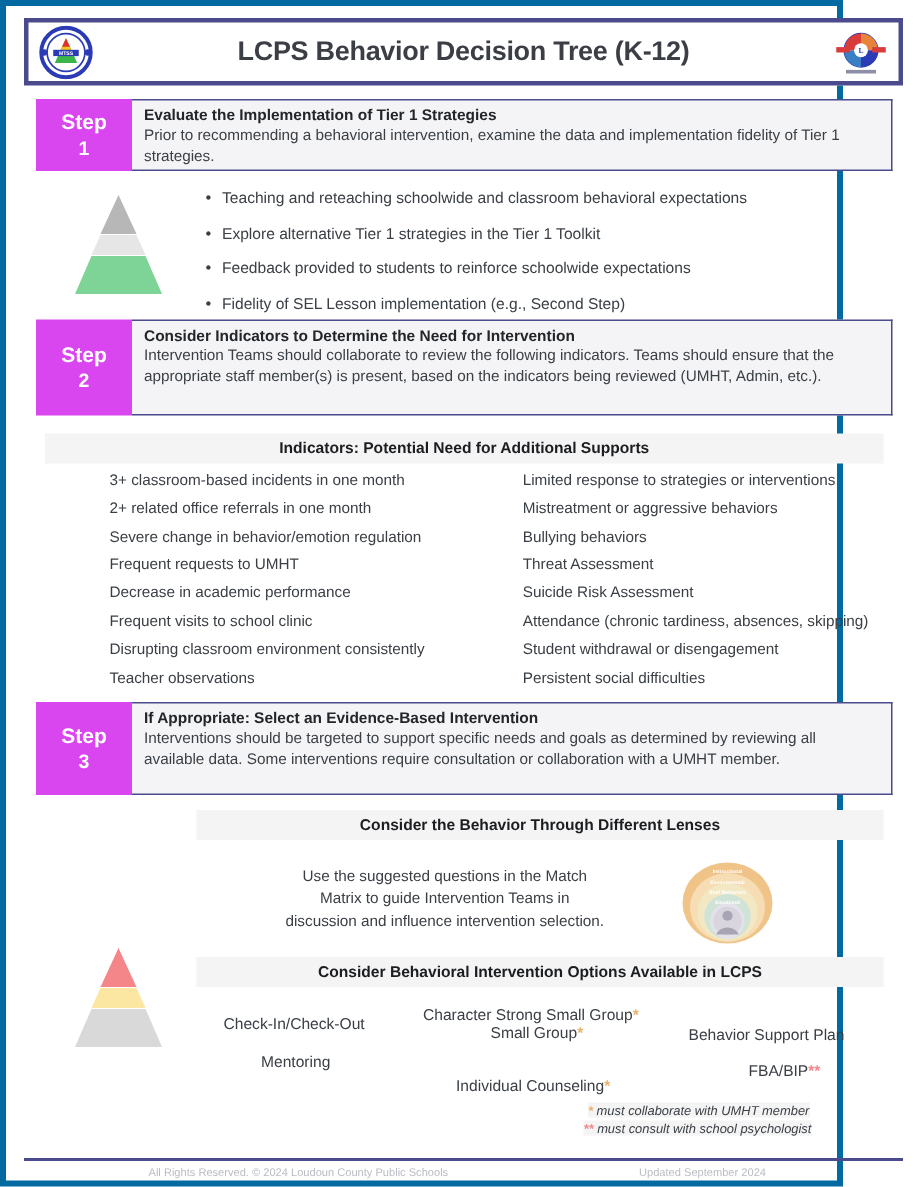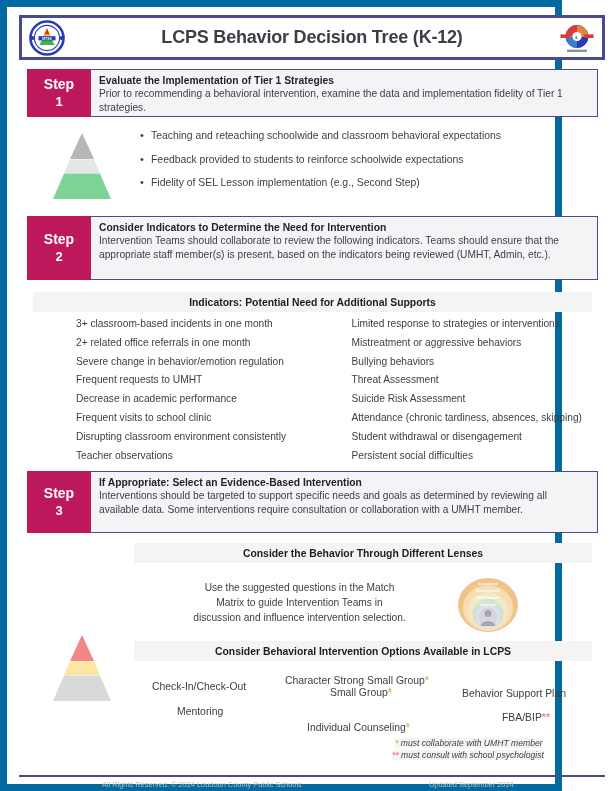--- a/index.html
+++ b/index.html
@@ -10,21 +10,21 @@
   body {
     width: 614px; height: 791px;
     font-family: "Liberation Sans", sans-serif;
     color: #2f3338;
     overflow: hidden;
   }
   #page {
     position: relative;
     width: 562px; height: 791px;
     background: #ffffff;
-    border: 7px solid #0369a1;
+    border: 4px solid #0369a1;
   }
 
   
   .title-bar {
     position: absolute;
     left: 12px; top: 8px;
     width: 586px; height: 45px;
     border: 3px solid #4b4a8c;
     background: #ffffff;
     display: flex;
@@ -43,21 +43,21 @@
   .logo { width: 36px; height: 36px; flex: 0 0 36px; }
 
   
   .step-row {
     position: absolute;
     display: flex;
     align-items: stretch;
   }
   .step-badge {
     width: 64px;
-    background: #be185d;
+    background: #d946ef;
     color: #ffffff;
     display: flex;
     flex-direction: column;
     align-items: center;
     justify-content: center;
     font-size: 14px;
     font-weight: bold;
     line-height: 1.25;
   }
   .step-badge .num { font-size: 13px; font-weight: bold; }
@@ -219,20 +219,21 @@
     <svg viewBox="0 0 66 72" width="66" height="72">
       <polygon points="33,4 45,30 21,30" fill="#b7b7b7"></polygon>
       <polygon points="21,30.6 45,30.6 51,44 15,44" fill="#e6e6e6"></polygon>
       <polygon points="15,44.6 51,44.6 62,70 4,70" fill="#7ed496"></polygon>
     </svg>
   </div>
 
   <div class="bullets" style="left:133px; top:123px; width:450px;">
     <ul>
       <li>Teaching and reteaching schoolwide and classroom behavioral expectations</li>
+      <li>Explore alternative Tier 1 strategies in the Tier 1 Toolkit</li>
       <li>Feedback provided to students to reinforce schoolwide expectations</li>
       <li>Fidelity of SEL Lesson implementation (e.g., Second Step)</li>
     </ul>
   </div>
 
   <div class="step-row" style="left:20px; top:209px; width:571px; height:64px;">
     <div class="step-badge">
       <span>Step</span>
       <span class="num">2</span>
     </div>

